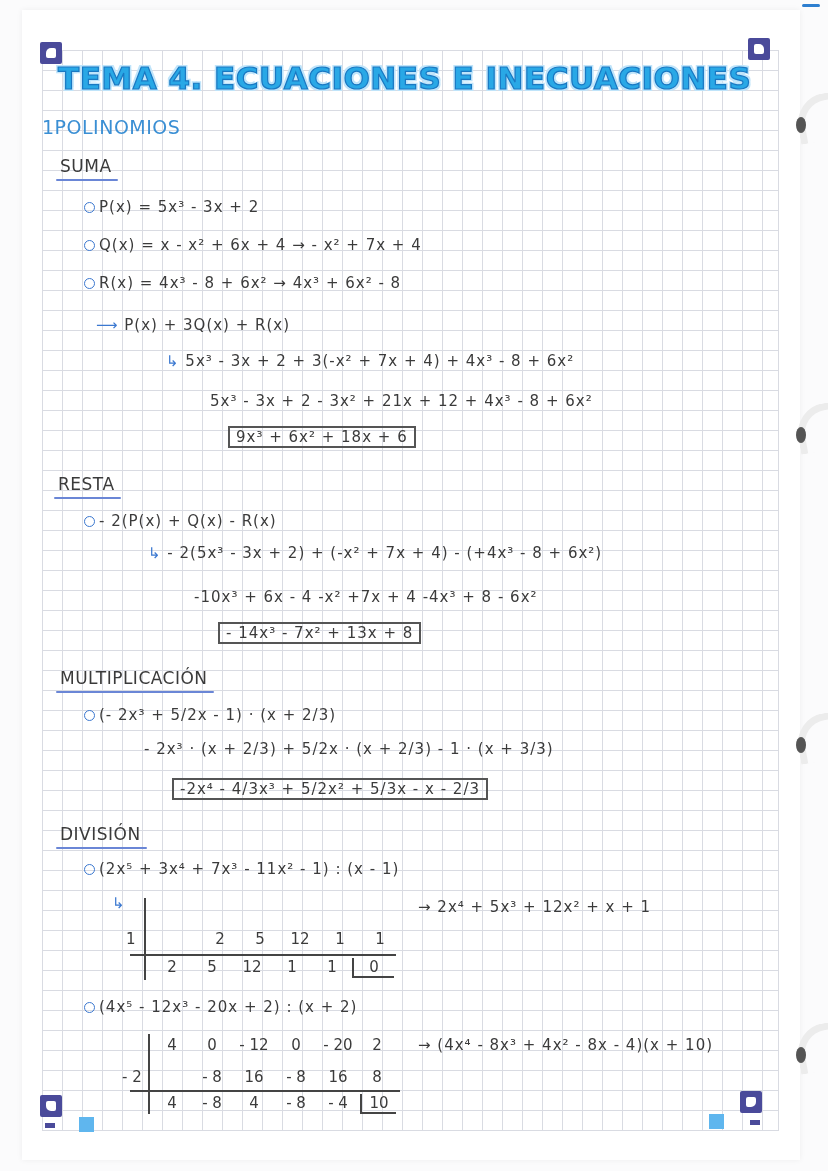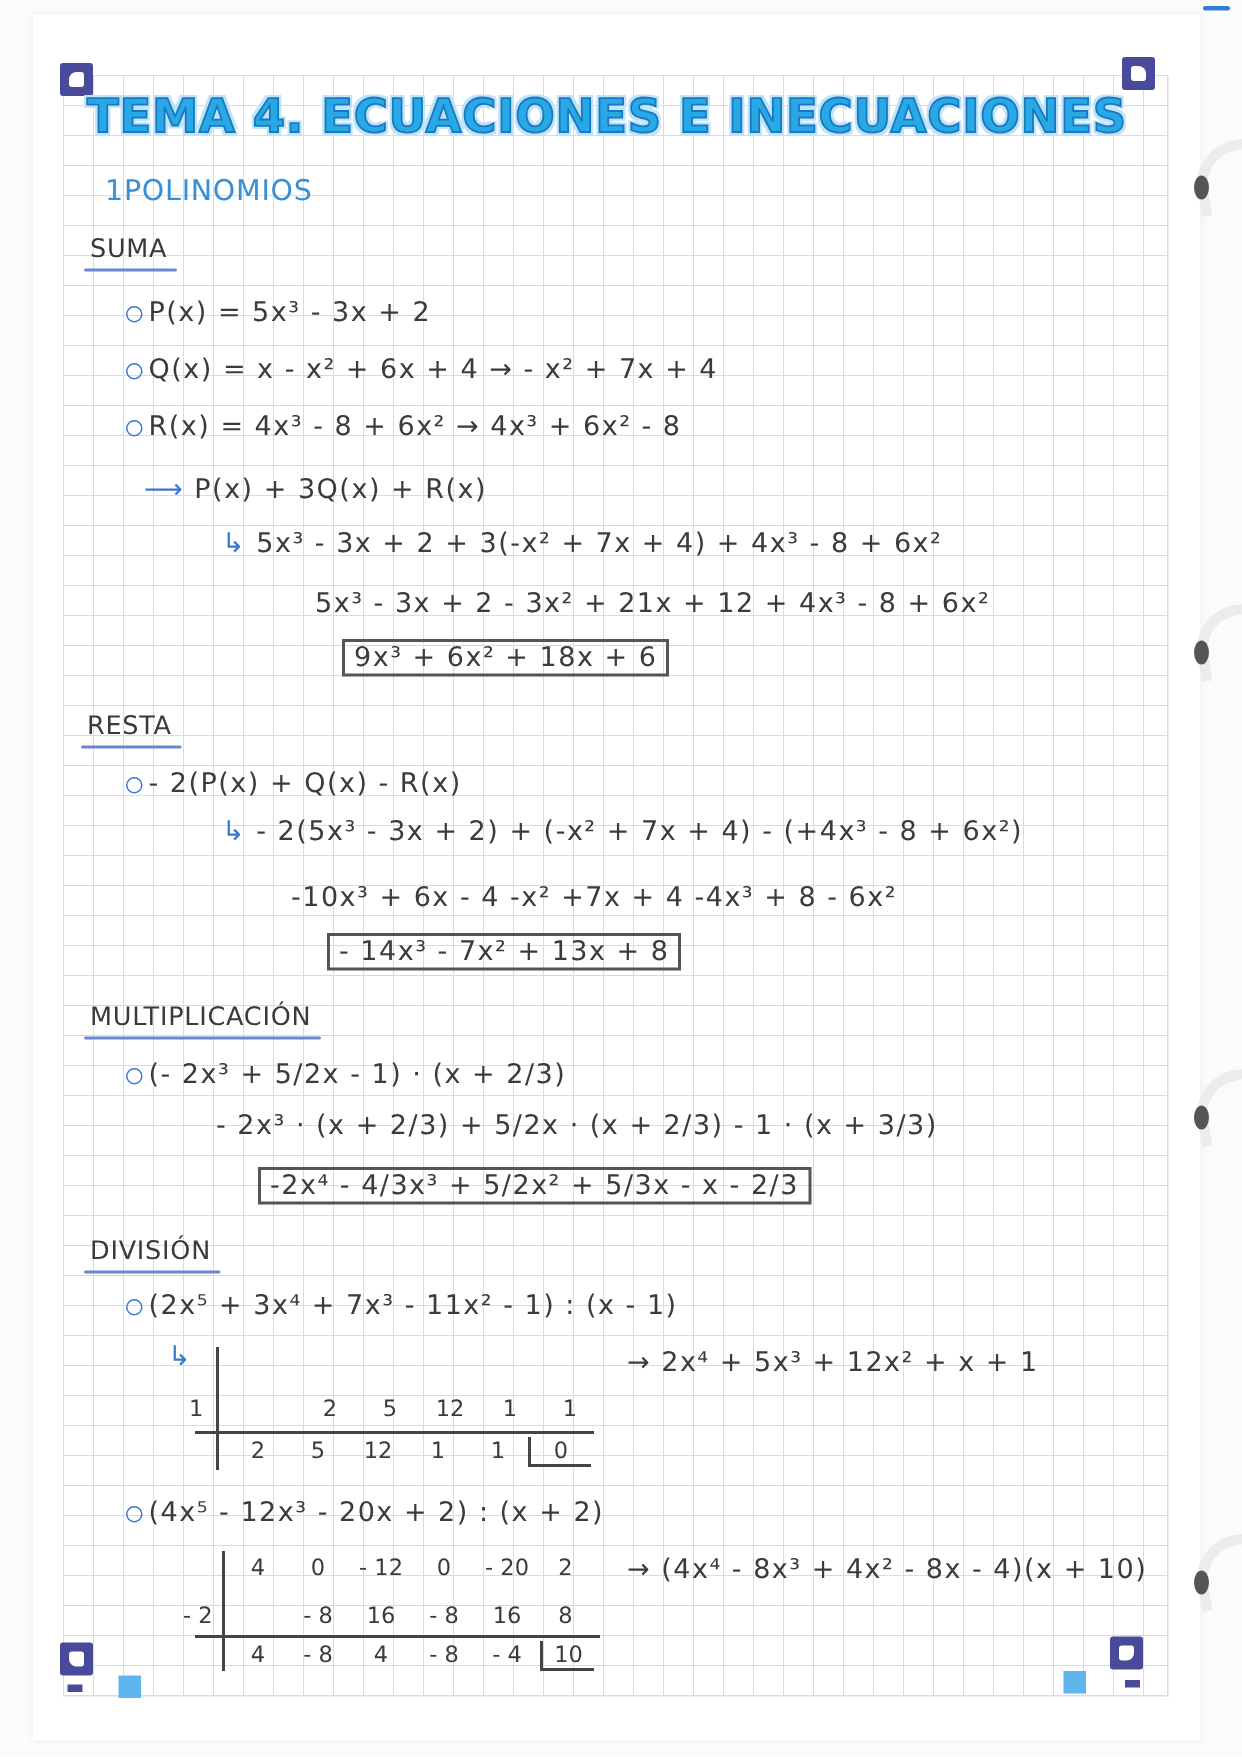--- a/index.html
+++ b/index.html
@@ -42,21 +42,21 @@
     position:absolute; left:58px; top:60px;
     font-family:"DejaVu Sans", sans-serif; font-weight:bold; font-size:31px; letter-spacing:0.5px;
     color:#29a8e6;
     -webkit-text-stroke: 1.2px #1a78c2;
     text-shadow: 0 0 0 #bfe4fa, 2px 2px 0 #bfe4fa, -2px -2px 0 #bfe4fa, 2px -2px 0 #bfe4fa, -2px 2px 0 #bfe4fa;
   }
   .hand { font-family:"DejaVu Sans", sans-serif; color:#3b3b3b; font-weight:normal; position:absolute; white-space:nowrap; }
   .sub { color:#3a8fd4; font-size:19px; letter-spacing:0.5px; }
   .heading { font-size:17px; color:#3a3a3a; letter-spacing:0.5px; }
   .heading .u { position:absolute; left:-4px; right:-6px; bottom:-5px; height:2px; background:#6a86d6; border-radius:2px; }
-  .line { font-size:18px; letter-spacing:1px; }
+  .line { font-size:15px; letter-spacing:1px; }
   .bullet { display:inline-block; width:11px; height:11px; border:1.5px solid #3b78d0; border-radius:50%; margin-right:4px; vertical-align:-1px; box-sizing:border-box; }
   .arrowb { color:#3b78d0; }
   .box { border:2px solid #555; padding:0 6px; }
   .ruffini { position:absolute; font-size:15px; }
   .rrow { position:absolute; white-space:nowrap; }
   .rrow span { display:inline-block; text-align:center; }
   .vline { position:absolute; width:2px; background:#444; }
   .hline { position:absolute; height:2px; background:#444; }
 </style>
 </head>
@@ -86,30 +86,30 @@
 <div class="ring" style="top:715px">
     <div class="arc"></div>
     <div class="hole"></div>
   </div>
 <div class="ring" style="top:1025px">
     <div class="arc"></div>
     <div class="hole"></div>
   </div>
 
 <div class="title">TEMA 4. ECUACIONES E INECUACIONES</div>
-<div class="hand sub" style="left:70px;top:116px">1POLINOMIOS</div>
+<div class="hand sub" style="left:42px;top:116px">1POLINOMIOS</div>
 
 <div class="hand heading" style="left:60px;top:156px">
   <span>SUMA</span><span class="u"></span>
 </div>
 <div class="hand line" style="left:84px;top:198px"><span class="bullet"></span><span>P(x) = 5x³ - 3x + 2</span></div>
 <div class="hand line" style="left:84px;top:236px"><span class="bullet"></span><span>Q(x) = x - x² + 6x + 4 → - x² + 7x + 4</span></div>
 <div class="hand line" style="left:84px;top:274px"><span class="bullet"></span><span>R(x) = 4x³ - 8 + 6x² → 4x³ + 6x² - 8</span></div>
 <div class="hand line" style="left:96px;top:316px"><span class="arrowb">⟶</span> <span>P(x) + 3Q(x) + R(x)</span></div>
-<div class="hand line" style="left:148px;top:352px"><span class="arrowb">↳</span> <span>5x³ - 3x + 2  + 3(-x² + 7x + 4) + 4x³ - 8 + 6x²</span></div>
+<div class="hand line" style="left:166px;top:352px"><span class="arrowb">↳</span> <span>5x³ - 3x + 2  + 3(-x² + 7x + 4) + 4x³ - 8 + 6x²</span></div>
 <div class="hand line" style="left:210px;top:392px">5x³ - 3x + 2  - 3x² + 21x + 12 + 4x³ - 8 + 6x²</div>
 <div class="hand line" style="left:228px;top:428px"><span class="box">9x³ + 6x² + 18x + 6</span></div>
 
 <div class="hand heading" style="left:58px;top:474px">
   <span>RESTA</span><span class="u"></span>
 </div>
 <div class="hand line" style="left:84px;top:512px"><span class="bullet"></span><span>- 2(P(x) + Q(x) - R(x)</span></div>
 <div class="hand line" style="left:148px;top:544px"><span class="arrowb">↳</span> <span>- 2(5x³ - 3x + 2) + (-x² + 7x + 4) - (+4x³ - 8 + 6x²)</span></div>
 <div class="hand line" style="left:194px;top:588px">-10x³ + 6x - 4  -x² +7x + 4  -4x³ + 8 - 6x²</div>
 <div class="hand line" style="left:218px;top:624px"><span class="box">- 14x³ - 7x² + 13x + 8</span></div>

